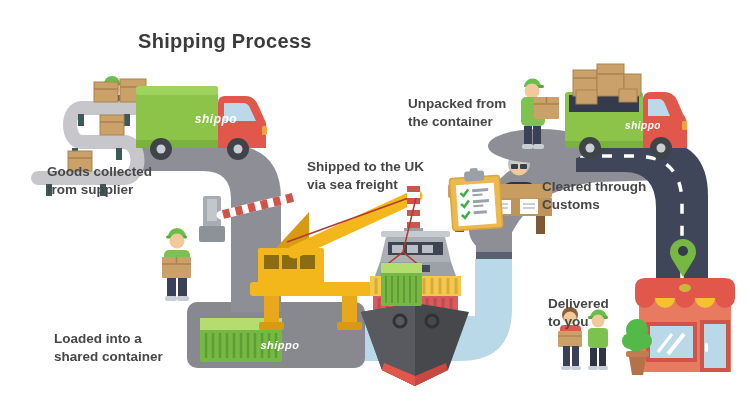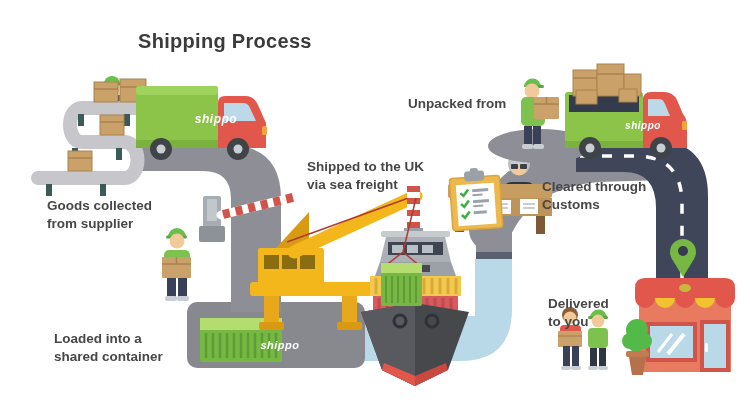--- a/index.html
+++ b/index.html
@@ -343,37 +343,38 @@
       <rect x="564" y="328" width="20" height="20" rx="4" fill="#7dc24e"></rect>
       <rect x="566" y="348" width="7" height="19" fill="#2f3542"></rect>
       <rect x="575" y="348" width="7" height="19" fill="#2f3542"></rect>
       <rect x="564" y="366" width="10" height="4" rx="2" fill="#c9ced4"></rect>
       <rect x="574" y="366" width="10" height="4" rx="2" fill="#c9ced4"></rect>
     </g>
   </svg>
 
   <div class="title">Shipping Process</div>
 
-  <div class="label" style="left:23px;top:197px;width:165px">
+  <div class="label" style="left:23px;top:163px;width:165px">
     <div>Goods collected</div>
     <div>from supplier</div>
   </div>
 
   <div class="label" style="left:283px;top:158px;width:140px">
     <div>Shipped to the UK</div>
     <div>via sea freight</div>
   </div>
 
   <div class="label" style="left:30px;top:330px;width:160px">
     <div>Loaded into a</div>
     <div>shared container</div>
   </div>
 
   <div class="label" style="left:384px;top:95px;width:125px">
     <div>Unpacked from</div>
+    <div>the container</div>
   </div>
 
   <div class="label" style="left:518px;top:178px;width:140px">
     <div>Cleared through</div>
     <div>Customs</div>
   </div>
 
   <div class="label" style="left:524px;top:295px;width:82px">
     <div>Delivered</div>
     <div>to you</div>

